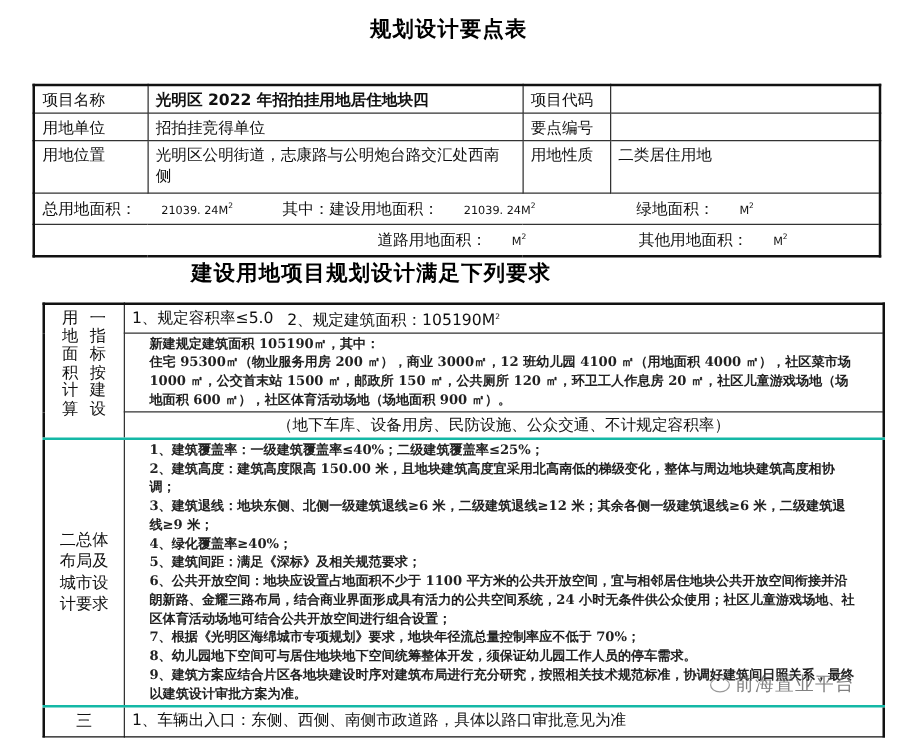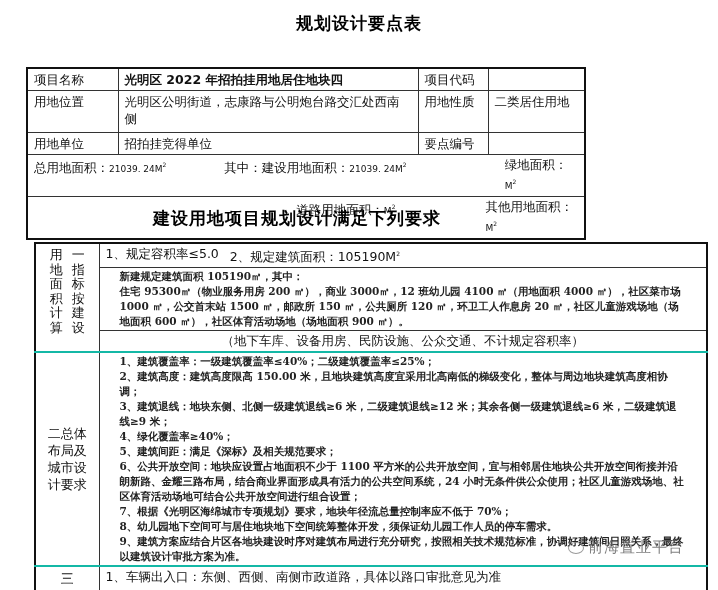--- a/index.html
+++ b/index.html
@@ -10,29 +10,29 @@
     position: absolute; left: 0; top: 12px; width: 718px; text-align: center;
     font-size: 17px; font-weight: bold; letter-spacing: 1px; color: #000;
   }
   .subtitle {
     position: absolute; left: 0; top: 207px; width: 594px; text-align: center;
     font-size: 17px; font-weight: bold; letter-spacing: 1px; color: #000;
   }
 
   
   .info {
-    position: absolute; left: 26px; top: 67px; width: 560px;
+    position: absolute; left: 26px; top: 67px; width: 679px;
     border: 2px solid #111; border-collapse: collapse; font-size: 12.5px;
   }
   .info td { border: 1px solid #333; padding: 2px 6px; vertical-align: top; line-height: 17px; }
   .info .c1 { width: 91px; }
   .info .c2 { width: 300px; font-weight: bold; }
   .info .c3 { width: 70px; }
   .info .row-sum td { border-top: 1.5px solid #333; }
-  .m2 { font-size: 9px; }
+  .m2 { font-size: 9px; margin-left: 20px; }
   .sup { font-size: 6px; vertical-align: super; }
 
   
   .req {
     position: absolute; left: 34px; top: 242px; width: 674px;
     border: 2px solid #111; border-collapse: collapse;
   }
   .req td { border: 1px solid #333; vertical-align: top; }
   .req .sec-head { width: 64px; text-align: center; vertical-align: middle; font-size: 13px; line-height: 17px; }
   .vcol { display: inline-block; width: 18px; vertical-align: top; line-height: 14.5px; font-size: 13px; text-align: center; }
@@ -59,31 +59,31 @@
 <div class="title">规划设计要点表</div>
 
 <table class="info">
   <tbody>
       <tr>
     <td class="c1">项目名称</td>
     <td class="c2">光明区 2022 年招拍挂用地居住地块四</td>
     <td class="c3">项目代码</td>
     <td></td>
   </tr>
+  <tr>
+    <td>用地单位</td>
+    <td>招拍挂竞得单位</td>
+    <td>要点编号</td>
+    <td></td>
+  </tr>
   <tr style="height:42px">
     <td>用地位置</td>
     <td>光明区公明街道，志康路与公明炮台路交汇处西南侧</td>
     <td>用地性质</td>
     <td>二类居住用地</td>
-  </tr>
-  <tr>
-    <td>用地单位</td>
-    <td>招拍挂竞得单位</td>
-    <td>要点编号</td>
-    <td></td>
   </tr>
   <tr class="row-sum">
     <td colspan="4" style="padding:1px 6px;">
       <div style="display:flex;">
         <span style="width:180px;"><span>总用地面积：</span><span class="m2">21039. 24M</span><span class="sup">2</span></span>
         <span style="width:290px; padding-left:12px;"><span>其中：建设用地面积：</span><span class="m2">21039. 24M</span><span class="sup">2</span></span>
         <span style="padding-left:5px;"><span>绿地面积：</span><span class="m2">M</span><span class="sup">2</span></span>
       </div>
     </td>
   </tr>

